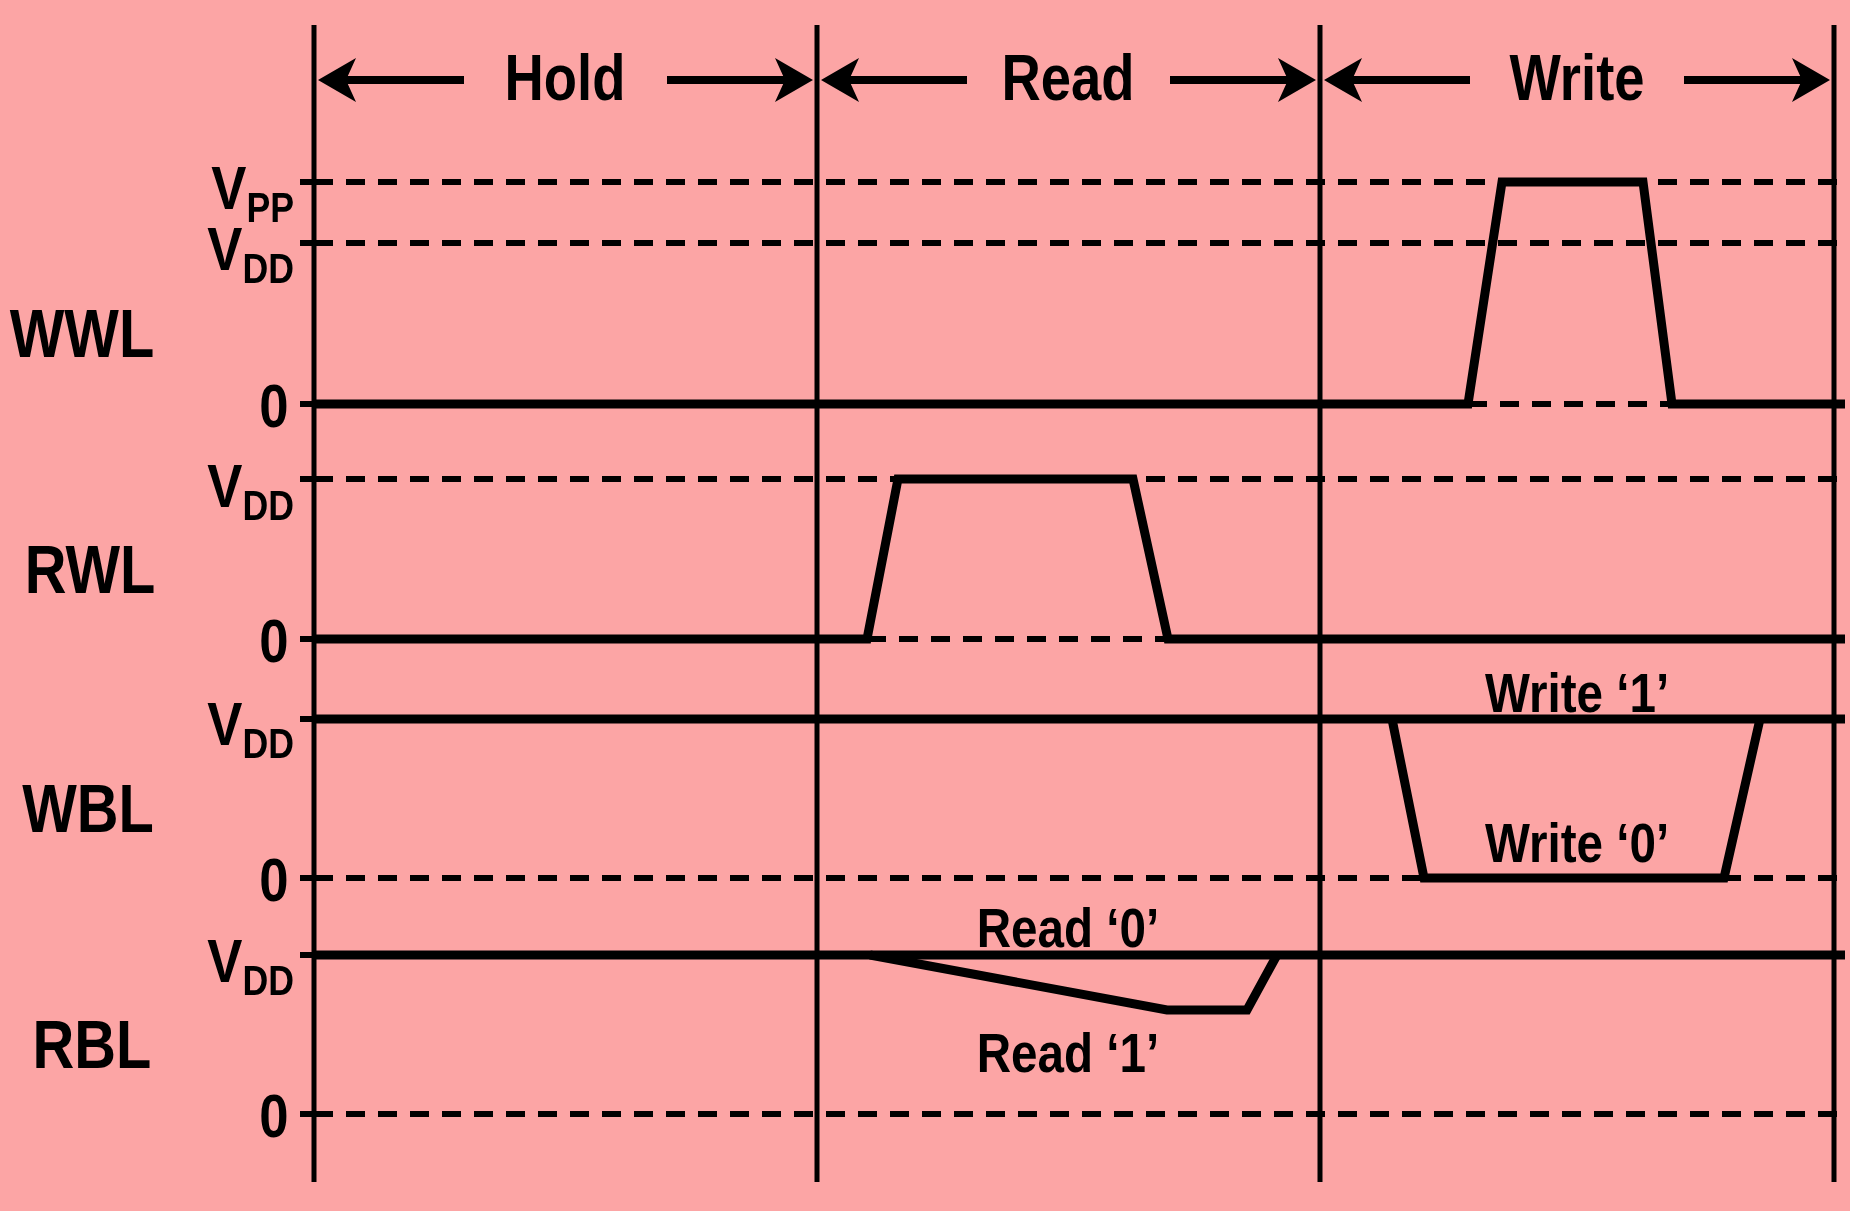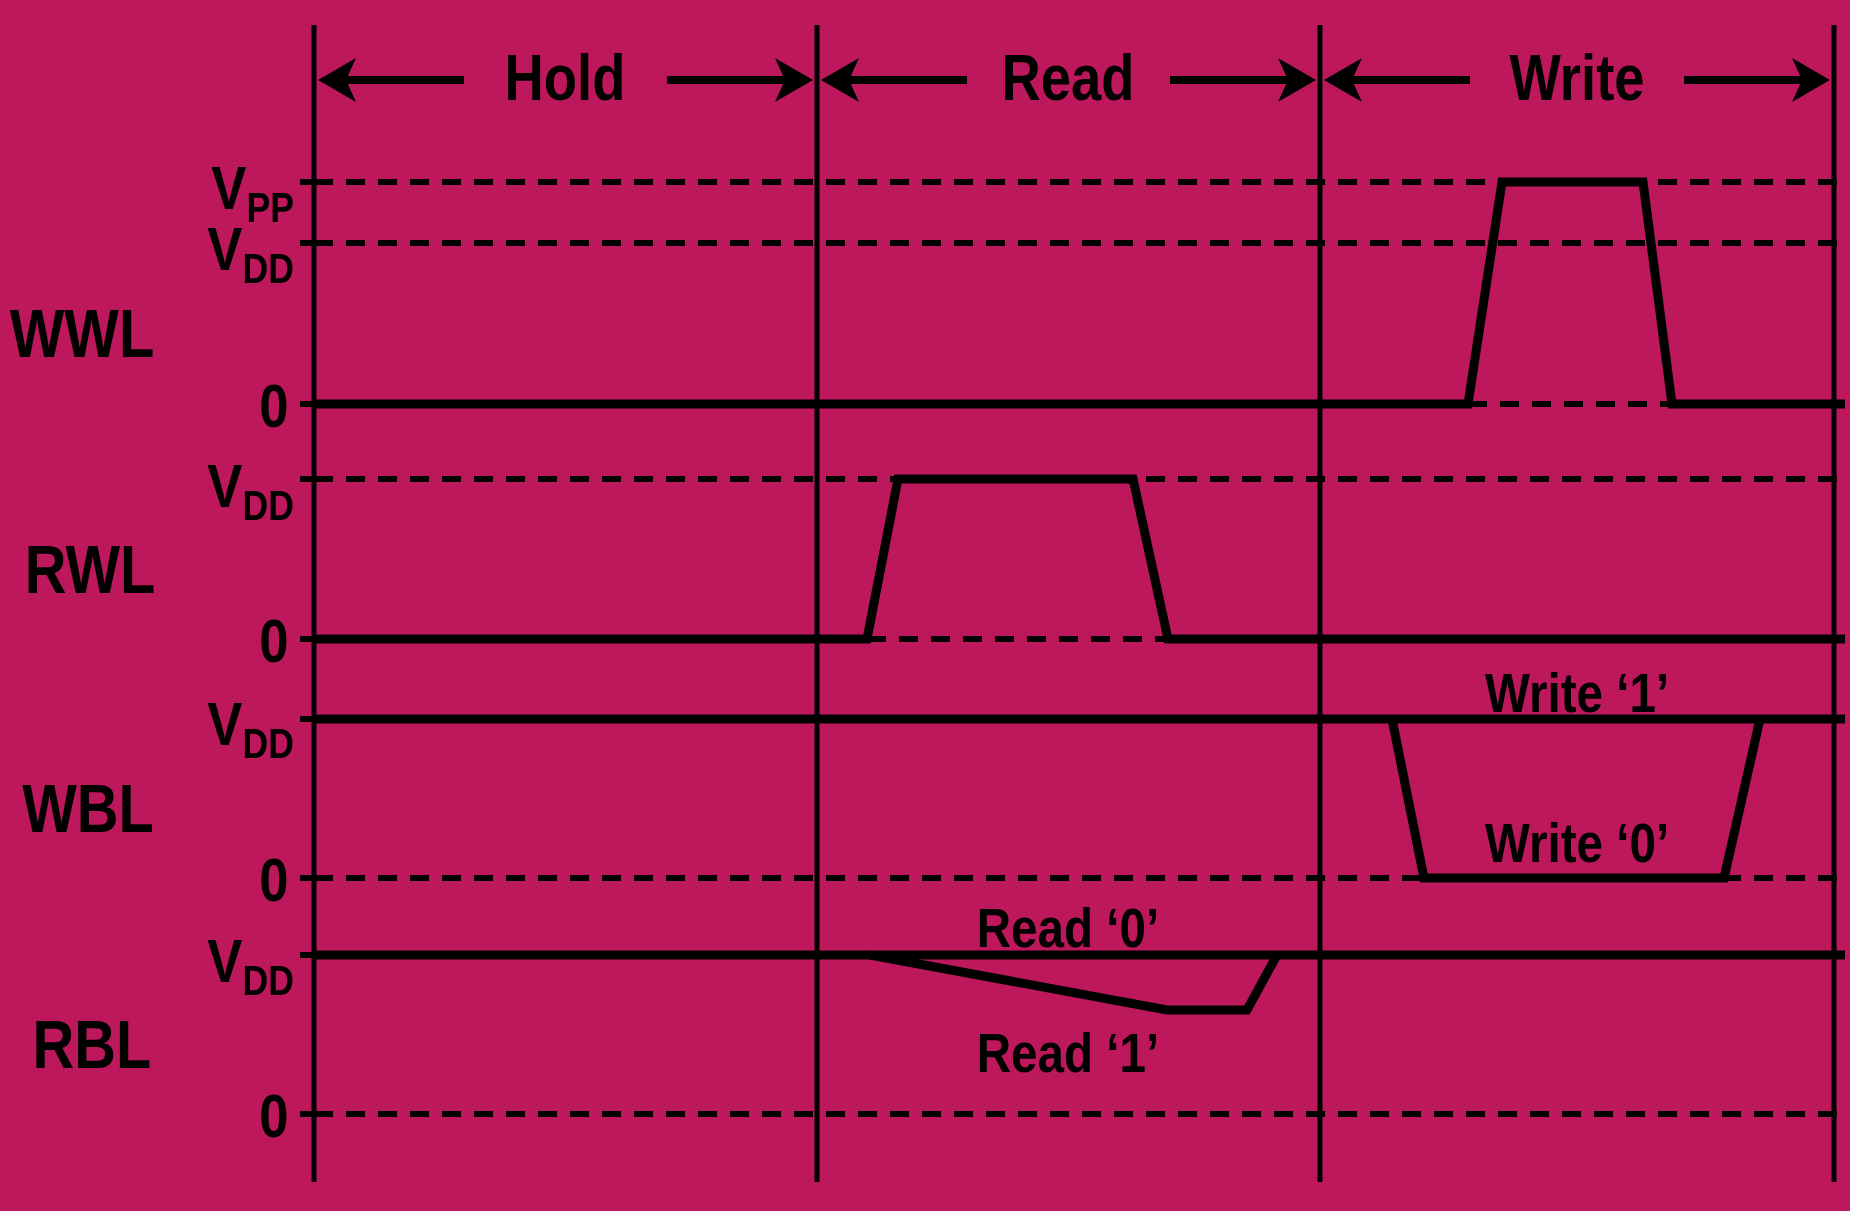--- a/index.html
+++ b/index.html
@@ -1,17 +1,17 @@
 <!DOCTYPE html>
 <html><head>
 <meta charset="utf-8">
 <style>
   html, body { margin: 0; padding: 0; background: #ffffff; }
   .page {
-    width: 1850px; height: 1211px; background: #be185d;
+    width: 1850px; height: 1211px; background: #fca5a5;
     position: relative; overflow: hidden;
     font-family: "Liberation Sans", sans-serif;
   }
   svg { display: block; }
   text {
     font-family: "Liberation Sans", sans-serif;
     font-weight: bold;
     fill: #000000;
   }
   .phase-label   { font-size: 64px; }

